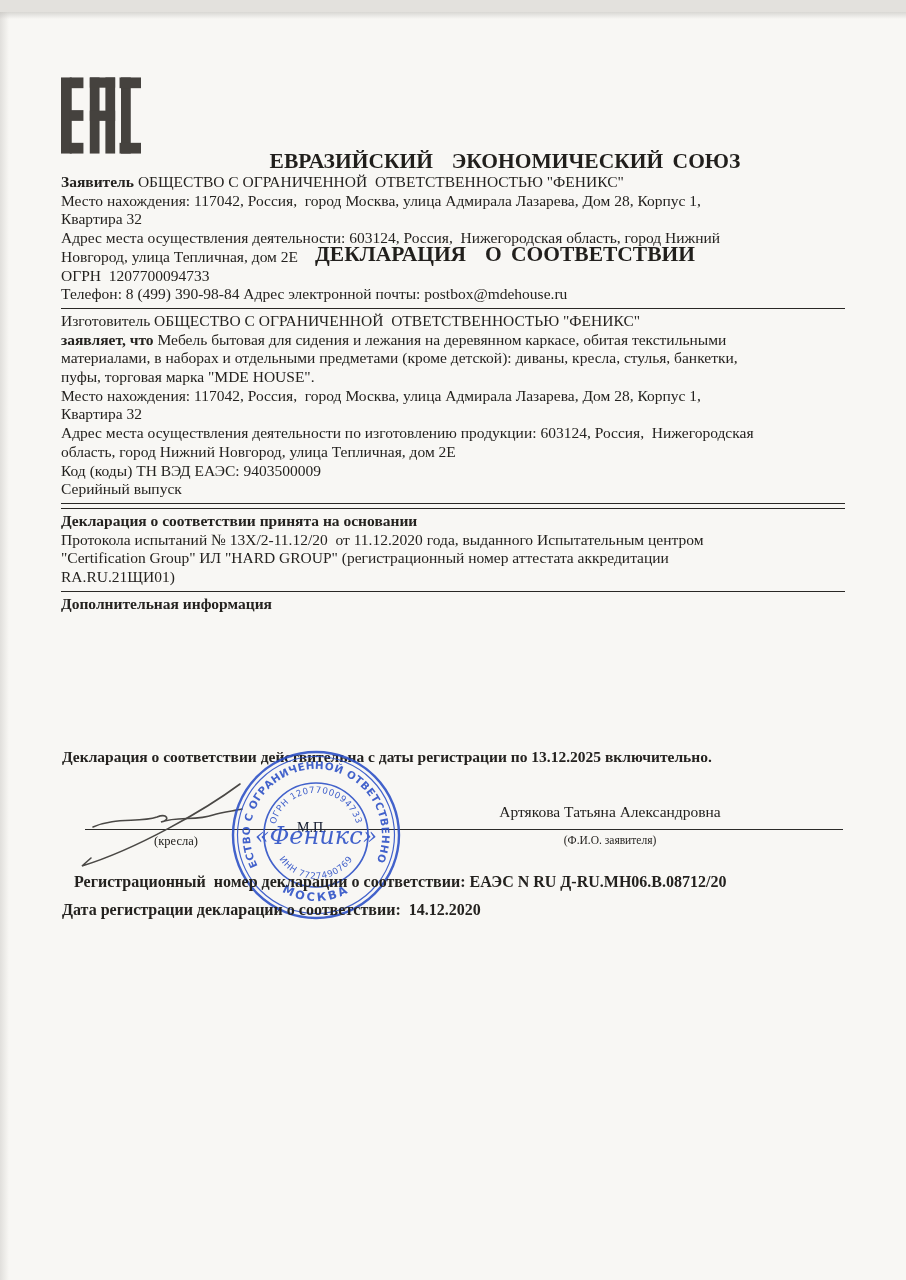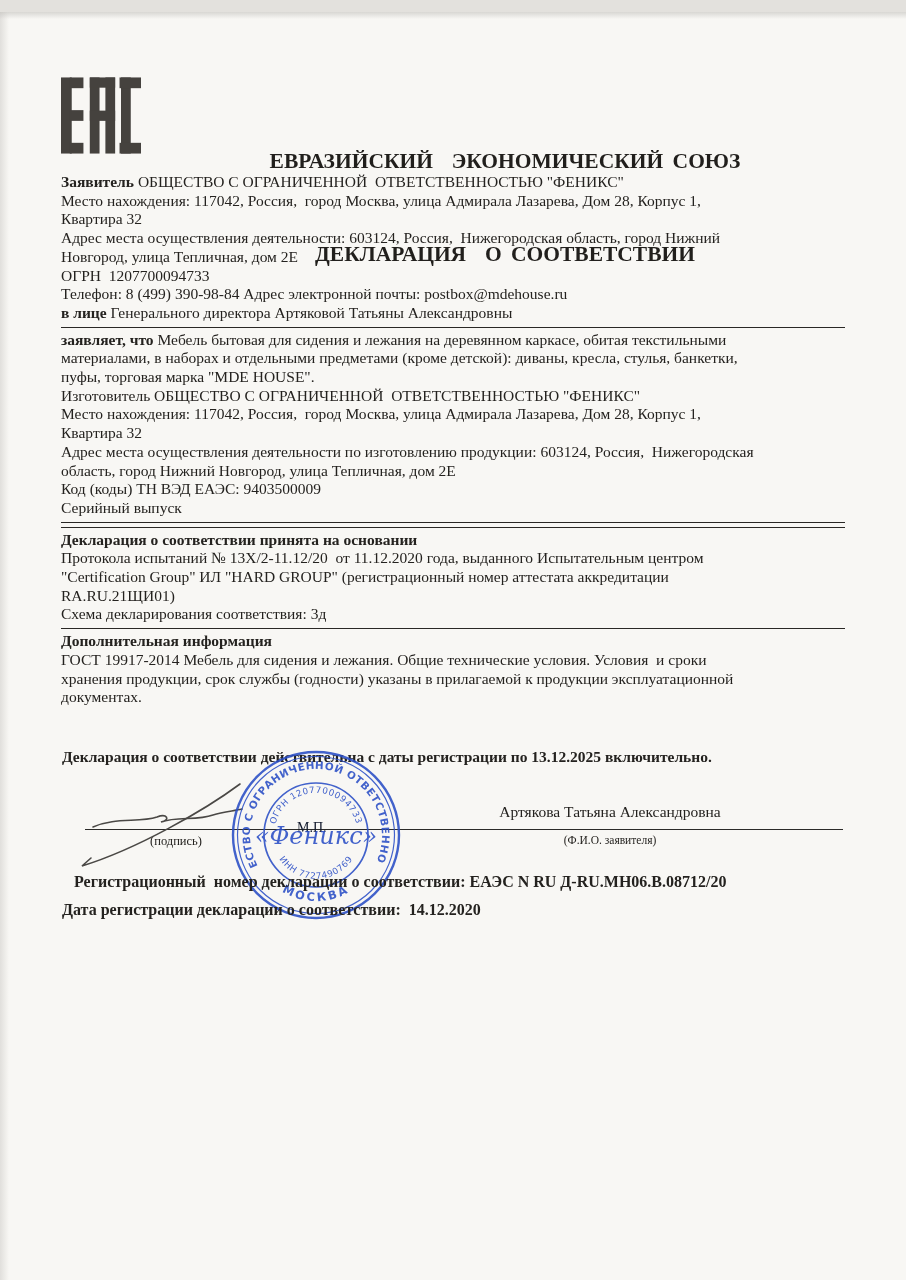--- a/index.html
+++ b/index.html
@@ -80,58 +80,53 @@
   </div>
 
   <div class="content">
     <p><span class="b">Заявитель</span> <span>ОБЩЕСТВО С ОГРАНИЧЕННОЙ  ОТВЕТСТВЕННОСТЬЮ "ФЕНИКС"</span></p>
     <p>Место нахождения: 117042, Россия,  город Москва, улица Адмирала Лазарева, Дом 28, Корпус 1,
 Квартира 32</p>
     <p>Адрес места осуществления деятельности: 603124, Россия,  Нижегородская область, город Нижний
 Новгород, улица Тепличная, дом 2Е</p>
     <p>ОГРН  1207700094733</p>
     <p>Телефон: 8 (499) 390-98-84 Адрес электронной почты: postbox@mdehouse.ru</p>
-    <p><span class="b">в лице</span> <span>Генерального директора Артяковой Татьяны Александровны</span></p>
 
     <hr class="divider">
 
+    <p><span>Изготовитель</span> <span>ОБЩЕСТВО С ОГРАНИЧЕННОЙ  ОТВЕТСТВЕННОСТЬЮ "ФЕНИКС"</span></p>
     <p><span class="b">заявляет, что</span> <span>Мебель бытовая для сидения и лежания на деревянном каркасе, обитая текстильными
 материалами, в наборах и отдельными предметами (кроме детской): диваны, кресла, стулья, банкетки,
 пуфы, торговая марка "MDE HOUSE".</span></p>
-    <p><span>Изготовитель</span> <span>ОБЩЕСТВО С ОГРАНИЧЕННОЙ  ОТВЕТСТВЕННОСТЬЮ "ФЕНИКС"</span></p>
     <p>Место нахождения: 117042, Россия,  город Москва, улица Адмирала Лазарева, Дом 28, Корпус 1,
 Квартира 32</p>
     <p>Адрес места осуществления деятельности по изготовлению продукции: 603124, Россия,  Нижегородская
 область, город Нижний Новгород, улица Тепличная, дом 2Е</p>
     <p>Код (коды) ТН ВЭД ЕАЭС: 9403500009</p>
     <p>Серийный выпуск</p>
 
     <hr class="divider">
 
 
     <hr class="divider">
 
     <p class="b">Декларация о соответствии принята на основании</p>
     <p>Протокола испытаний № 13Х/2-11.12/20  от 11.12.2020 года, выданного Испытательным центром
 "Certification Group" ИЛ "HARD GROUP" (регистрационный номер аттестата аккредитации
 RA.RU.21ЩИ01)</p>
-    <p>Схема декларирования соответствия: 3д</p>
 
     <hr class="divider">
 
     <p class="b">Дополнительная информация</p>
-    <p>ГОСТ 19917-2014 Мебель для сидения и лежания. Общие технические условия. Условия  и сроки
-хранения продукции, срок службы (годности) указаны в прилагаемой к продукции эксплуатационной
-документах.</p>
   </div>
 
   <div class="abs validity">Декларация о соответствии действительна с даты регистрации по 13.12.2025 включительно.</div>
 
   <div class="sig-line"></div>
-  <div class="abs sign-caption">(подпись)</div>
+  <div class="abs sign-caption">(кресла)</div>
   <div class="abs fio-name">Артякова Татьяна Александровна</div>
   <div class="abs fio-caption">(Ф.И.О. заявителя)</div>
   <div class="abs mp-label">М.П.</div>
 
   <svg class="scribble" viewBox="0 0 300 160">
     <path d="M 38 62 C 60 52 84 58 102 52 C 112 48 116 55 106 57 C 122 51 142 56 158 50 C 168 47 178 46 187 44"></path>
     <path d="M 185 19 C 150 45 82 84 27 101 L 36 93"></path>
   </svg>
 
   <svg class="stamp" viewBox="-86 -86 172 172">

